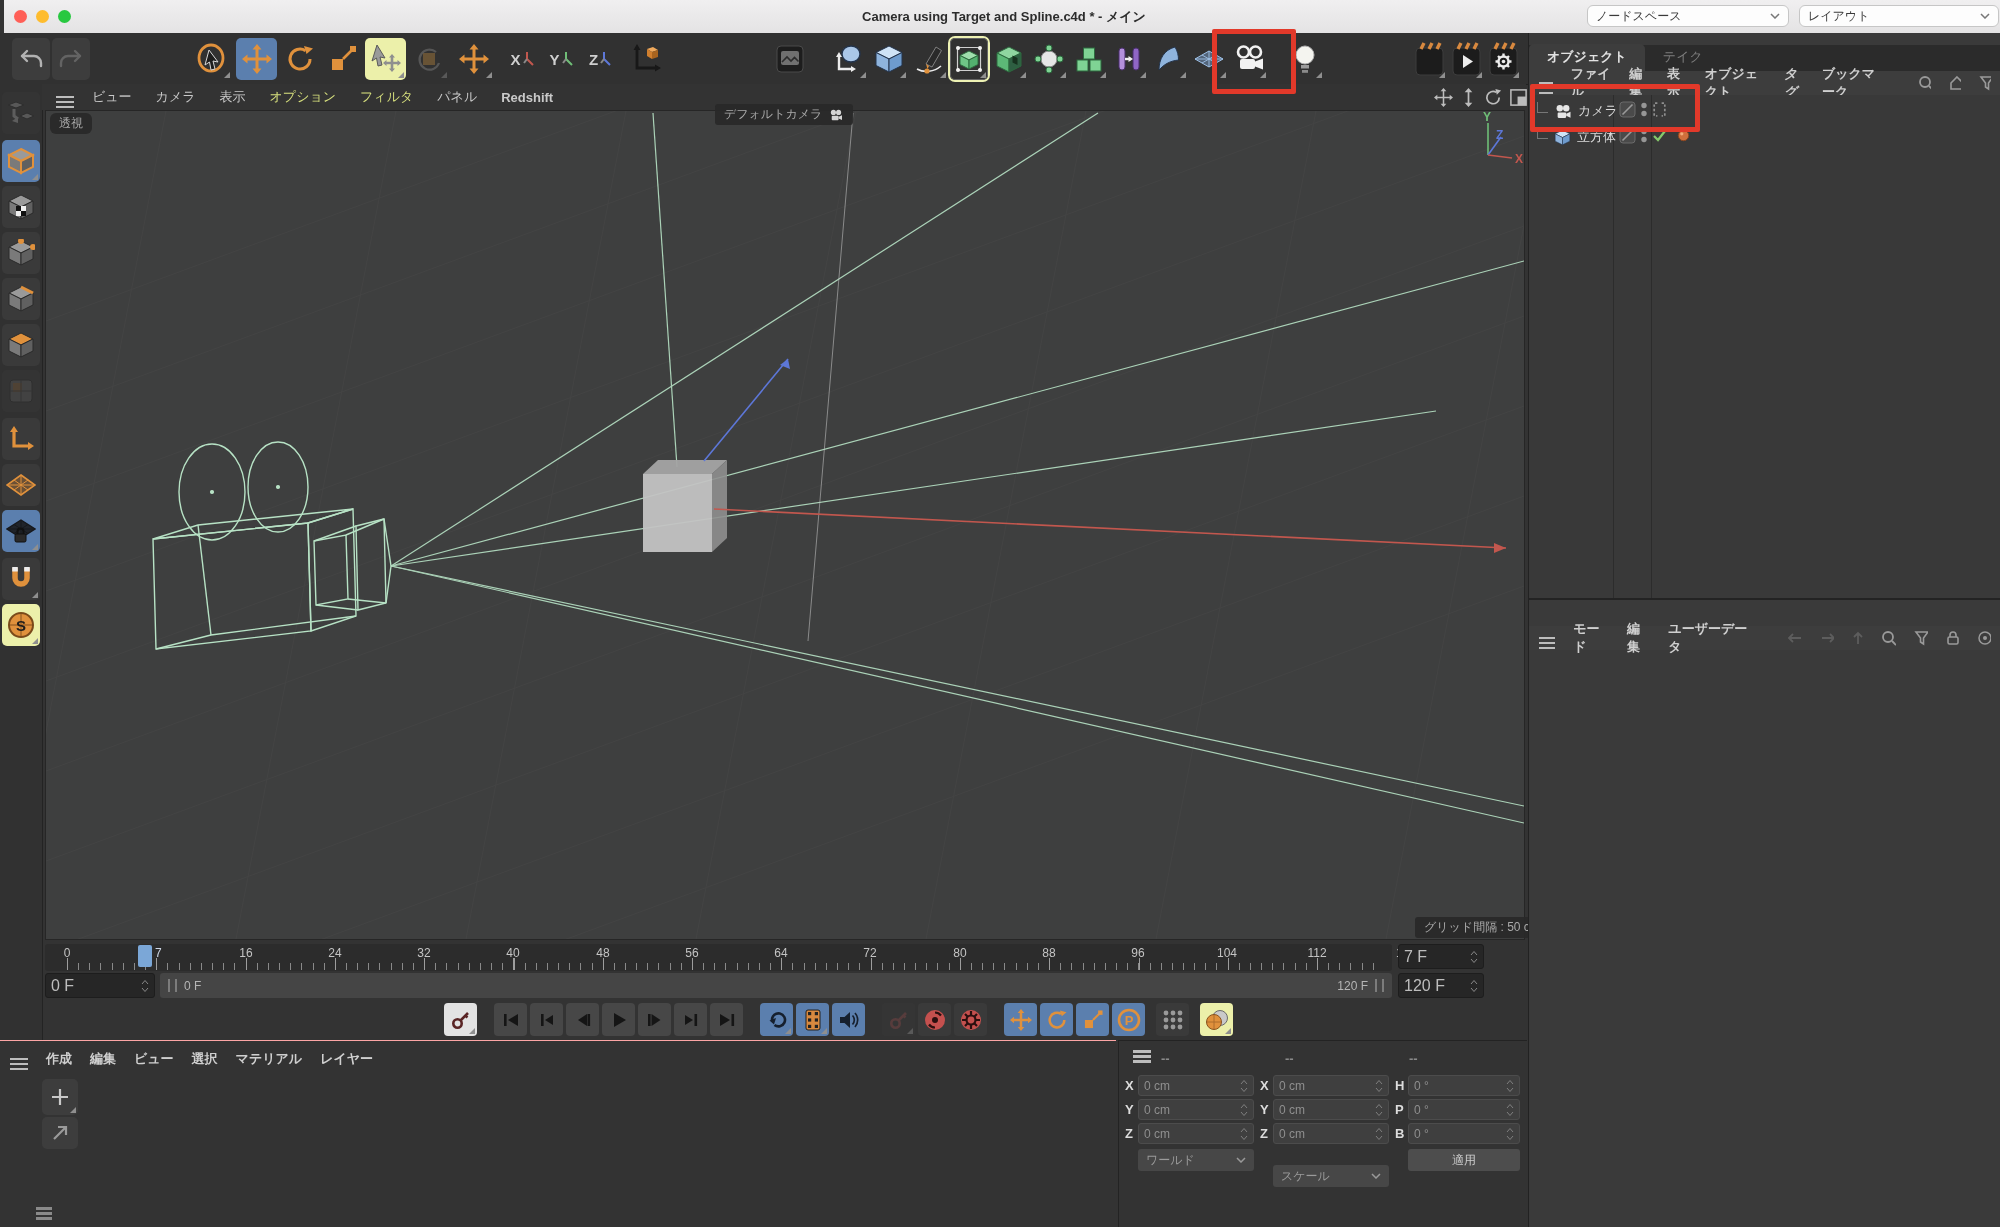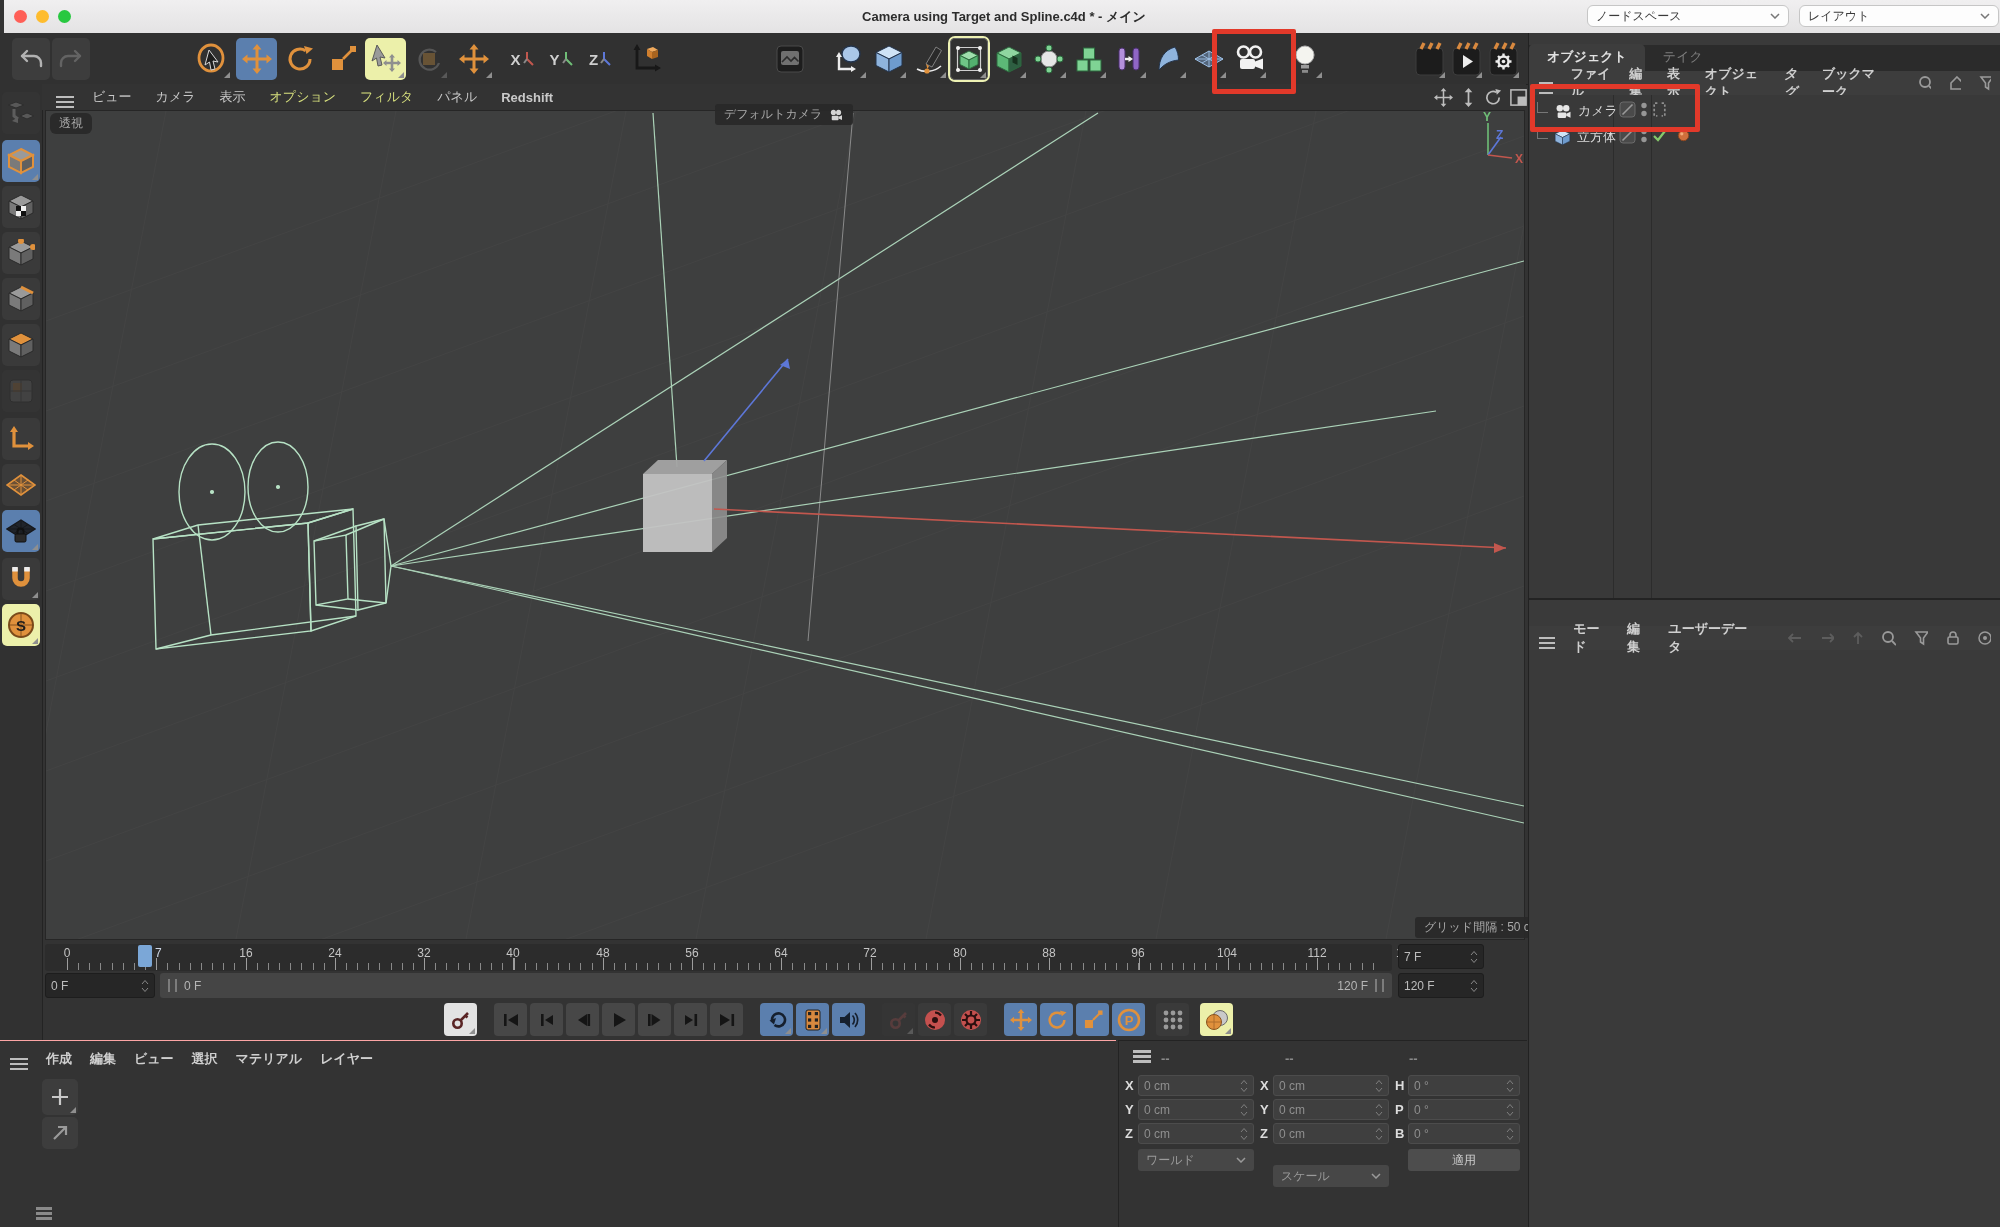--- a/index.html
+++ b/index.html
@@ -37,21 +37,21 @@
   .tabstrip{background:#2b2b2b;display:flex;align-items:flex-end;height:26px;font-size:13px;color:#7d7d7d;}
   .tab{padding:4px 18px 5px 18px;}
   .tab.active{background:#3d3d3d;color:#e2e2e2;border-radius:5px 5px 0 0;font-weight:bold;}
   .pmenu{background:#3d3d3d;height:24px;display:flex;align-items:center;gap:18px;font-size:13px;font-weight:bold;color:#cfcfcf;padding:0 10px;}
   .omrow{position:absolute;display:flex;align-items:center;height:24px;font-size:13px;color:#dcdcdc;gap:6px;}
   
   #ruler{left:45px;top:944px;width:1347px;height:27px;background:#2c2c2c;border-radius:3px;position:absolute;}
   .rlabel{position:absolute;top:2px;width:36px;margin-left:-18px;text-align:center;color:#c4c4c4;font-size:12px;}
   #ticksA{position:absolute;left:22px;right:8px;bottom:1px;height:7px;background:repeating-linear-gradient(to right,#8a8a8a 0 1px,transparent 1px 11.16px);}
   #ticksB{position:absolute;left:22px;right:8px;bottom:1px;height:12px;background:repeating-linear-gradient(to right,#9d9d9d 0 1px,transparent 1px 89.3px);}
-  .spin{position:absolute;background:#262626;border:1px solid #1d1d1d;border-radius:3px;color:#bdbdbd;font-size:12px;display:flex;align-items:center;justify-content:space-between;padding:0 5px;box-sizing:border-box;}
+  .spin{position:absolute;background:#262626;border:1px solid #1d1d1d;border-radius:3px;color:#bdbdbd;font-size:16px;display:flex;align-items:center;justify-content:space-between;padding:0 5px;box-sizing:border-box;}
   #rangebar{position:absolute;left:160px;top:973px;width:1232px;height:25px;background:#454545;border-radius:3px;color:#b5b5b5;font-size:12px;display:flex;align-items:center;justify-content:space-between;padding:0 8px;box-sizing:border-box;}
   .rhandle{width:5px;height:13px;border-left:2px solid #7c7c7c;border-right:2px solid #7c7c7c;display:inline-block;}
   
   #transport{left:444px;top:1003px;display:flex;align-items:center;gap:3px;}
   .pbtn{width:33px;height:33px;background:#474747;border-radius:4px;display:flex;align-items:center;justify-content:center;position:relative;flex:none;}
   .pbtn.dark{background:#3a3a3a;}
   .gap{margin-left:14px;}
   
   #mmgr{left:0;top:1040px;width:1116px;height:187px;background:#333;border-top:1px solid #fca5a5;}
   #coords{left:1118px;top:1040px;width:408px;height:187px;background:#333;border-top:1px solid #232323;border-left:1px solid #232323;}

